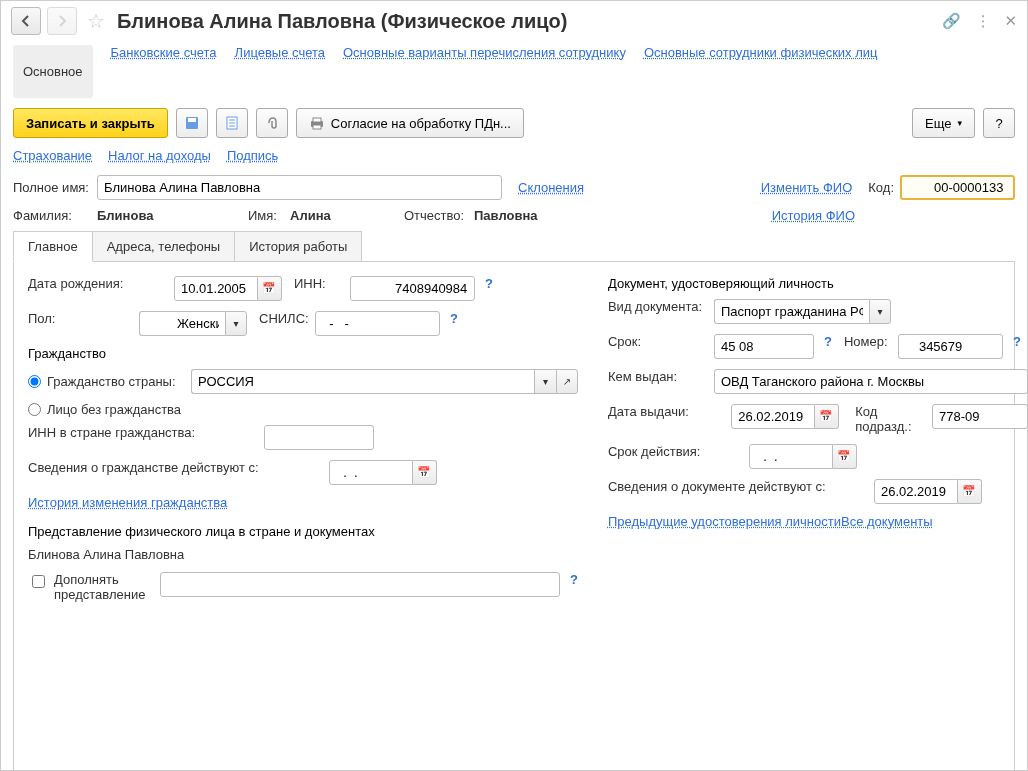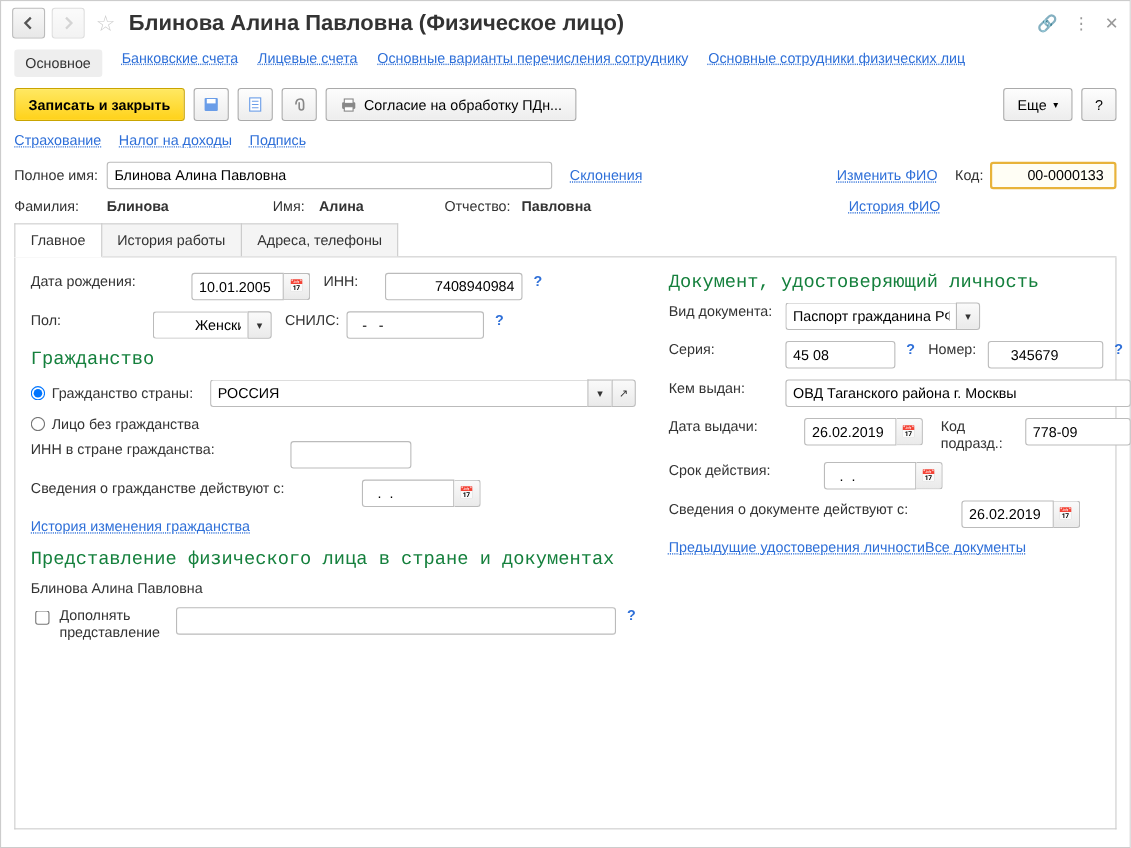--- a/index.html
+++ b/index.html
@@ -7,40 +7,40 @@
 .window { width: 1028px; height: 771px; border: 1px solid #ccc; position: relative; }
 .titlebar { display: flex; align-items: center; padding: 6px 10px; gap: 6px; }
 .nav-btn { width: 30px; height: 28px; background: linear-gradient(#f8f8f8,#e8e8e8); border: 1px solid #bbb; border-radius: 3px; display: flex; align-items: center; justify-content: center; cursor: pointer; }
 .nav-btn.disabled { opacity: 0.5; }
 .star-icon { color: #ccc; font-size: 20px; margin-left: 4px; }
 .title-text { font-size: 20px; font-weight: bold; margin-left: 6px; flex: 1; }
 .title-right { display: flex; gap: 14px; align-items: center; color: #999; }
 .title-right span { cursor: pointer; font-size: 15px; }
 .subnav { padding: 4px 12px 10px 12px; display: flex; gap: 18px; }
 .subnav-item { color: #2e6fd8; text-decoration: underline dotted; cursor: pointer; font-size: 13px; }
-.subnav-item.active { background: #eee; color: #333; text-decoration: none; padding: 5px 10px; border-radius: 3px; }
+.subnav-item.active { background: #eee; color: #333; text-decoration: none; padding: 19px 10px; border-radius: 3px; }
 .toolbar { padding: 0 12px 10px 12px; display: flex; gap: 8px; align-items: center; }
 .btn { height: 30px; padding: 0 12px; border: 1px solid #aaa; border-radius: 3px; background: linear-gradient(#fdfdfd,#ededed); cursor: pointer; display: flex; align-items: center; gap: 6px; font-size: 13px; }
 .btn-yellow { background: linear-gradient(#ffe862,#ffd21a); border-color: #c9a400; font-weight: bold; }
 .btn-icon { width: 32px; justify-content: center; padding: 0; }
 .toolbar-spacer { flex: 1; }
 .links-row { padding: 0 12px 12px 12px; display: flex; gap: 16px; }
 .link { color: #2e6fd8; text-decoration: underline dotted; cursor: pointer; }
 .form-area { padding: 0 12px; }
 .row { display: flex; align-items: center; margin-bottom: 8px; gap: 6px; }
 .label { font-size: 13px; color: #333; }
 .input { height: 25px; border: 1px solid #bbb; border-radius: 3px; padding: 0 6px; font-size: 13px; background: #fff; }
 .input-highlight { border: 2px solid #e8b33a; background: #fffef5; }
 .bold { font-weight: bold; }
 .tabs { display: flex; border-bottom: 1px solid #ccc; margin-top: 6px; }
 .tab { padding: 7px 14px; border: 1px solid #ccc; border-bottom: none; background: #f4f4f4; cursor: pointer; margin-right: -1px; font-size: 13px; }
 .tab.active { background: #fff; border-bottom: 1px solid #fff; margin-bottom: -1px; }
 .tab-body { border: 1px solid #ccc; border-top: none; padding: 14px; display: flex; gap: 30px; height: 520px; }
 .col { flex: 1; }
-.section-title { color: #15803d; font-size: 17px; margin-bottom: 8px; font-family: Liberation Mono, monospace; }
+.section-title { color: #000000; font-size: 13px; margin-bottom: 8px; }
 .field-row { display: flex; align-items: flex-start; margin-bottom: 10px; gap: 6px; }
 .field-label { width: 105px; font-size: 13px; }
 .help { color: #2e6fd8; font-weight: bold; cursor: pointer; margin-left: 4px; }
 .radio { display: flex; align-items: center; gap: 6px; margin-bottom: 8px; }
 .radio input { margin: 0; }
 .select { display: flex; }
 .select .input { border-top-right-radius: 0; border-bottom-right-radius: 0; border-right: none;}
 .select-btn { width: 22px; height: 25px; border: 1px solid #bbb; background: linear-gradient(#fafafa,#eaeaea); display: flex; align-items: center; justify-content: center; cursor: pointer; font-size: 10px; }
 .select-btn:last-child { border-top-right-radius: 3px; border-bottom-right-radius: 3px; }
 .date-input { display: flex; }
@@ -140,22 +140,22 @@
       <span class="label" style="width:36px">Имя:</span>
       <span class="bold" style="width:108px">Алина</span>
       <span class="label" style="width:64px">Отчество:</span>
       <span class="bold">Павловна</span>
       <span style="flex:1"></span>
       <span class="link" style="margin-right:160px">История ФИО</span>
     </div>
 
     <div class="tabs">
       <div class="tab active">Главное</div>
+      <div class="tab">Адреса, телефоны</div>
       <div class="tab">История работы</div>
-      <div class="tab">Адреса, телефоны</div>
     </div>
 
     <div class="tab-body">
       <div class="col">
         <div class="field-row">
           <span class="field-label">Дата рождения:</span>
           <div class="date-input">
             <input class="input" value="10.01.2005" style="">
             <div class="date-btn">📅</div>
           </div>
@@ -212,21 +212,21 @@
       <div class="col" style="max-width:420px">
         <div class="section-title">Документ, удостоверяющий личность</div>
         <div class="field-row">
           <span style="width:100px">Вид документа:</span>
           <div class="select">
             <input class="input" style="width: 155px;" value="Паспорт гражданина РФ">
             <div class="select-btn">▾</div>
           </div>
         </div>
         <div class="field-row">
-          <span style="width:100px">Серия:</span>
+          <span style="width:100px">Срок:</span>
           <input class="input" style="width: 100px;" value="45 08">
           <span class="help">?</span>
           <span style="margin-left:6px;width:48px">Номер:</span>
           <input class="input" style="width: 105px; padding-left: 20px;" value="345679">
           <span class="help">?</span>
         </div>
         <div class="field-row">
           <span style="width:100px">Кем выдан:</span>
           <input class="input" style="flex: 1 1 0%;" value="ОВД Таганского района г. Москвы">
         </div>

